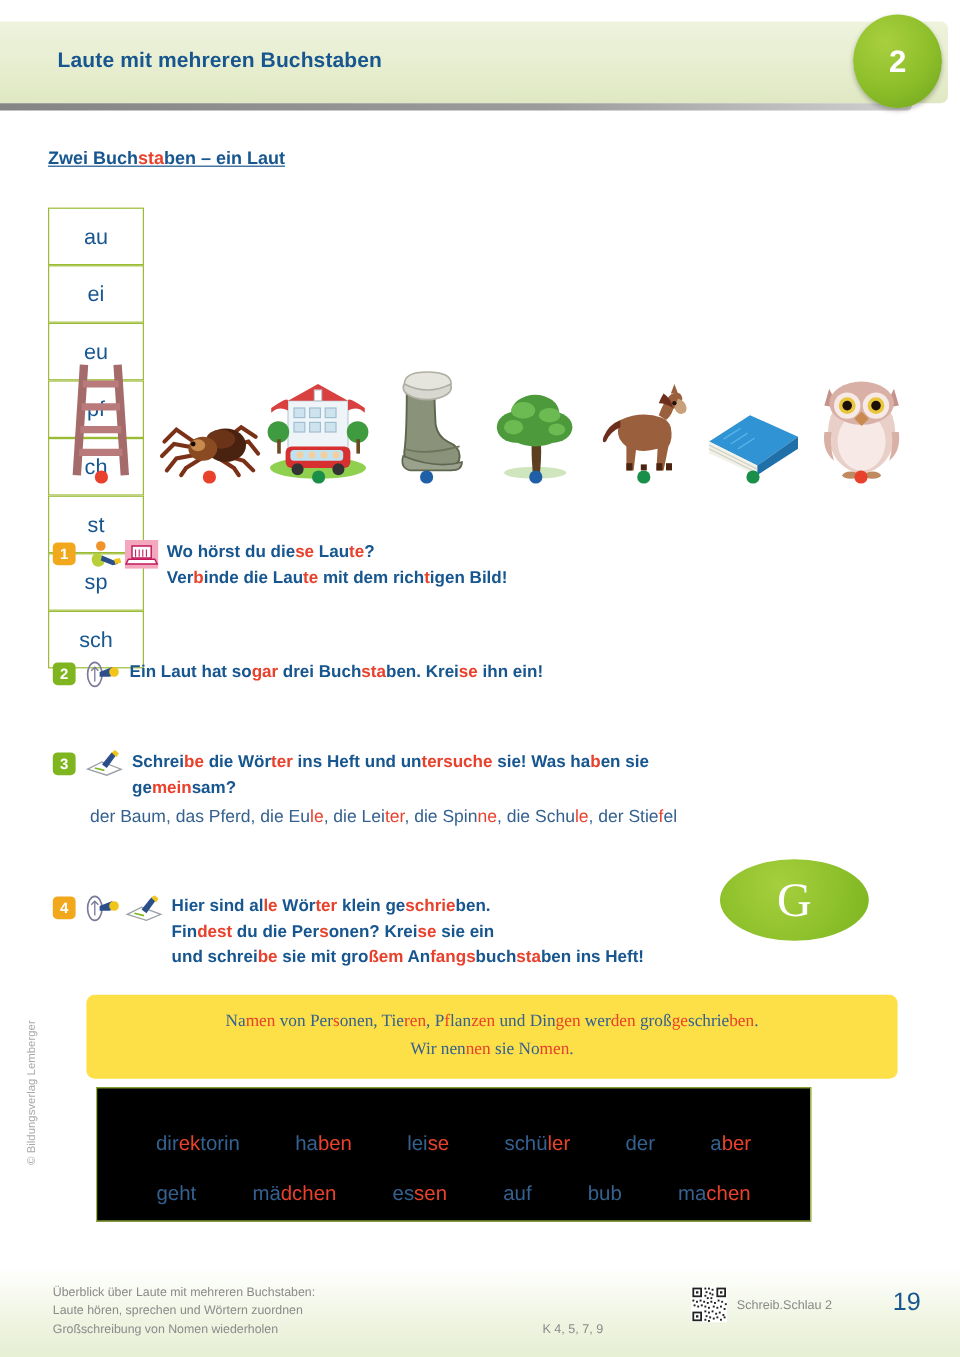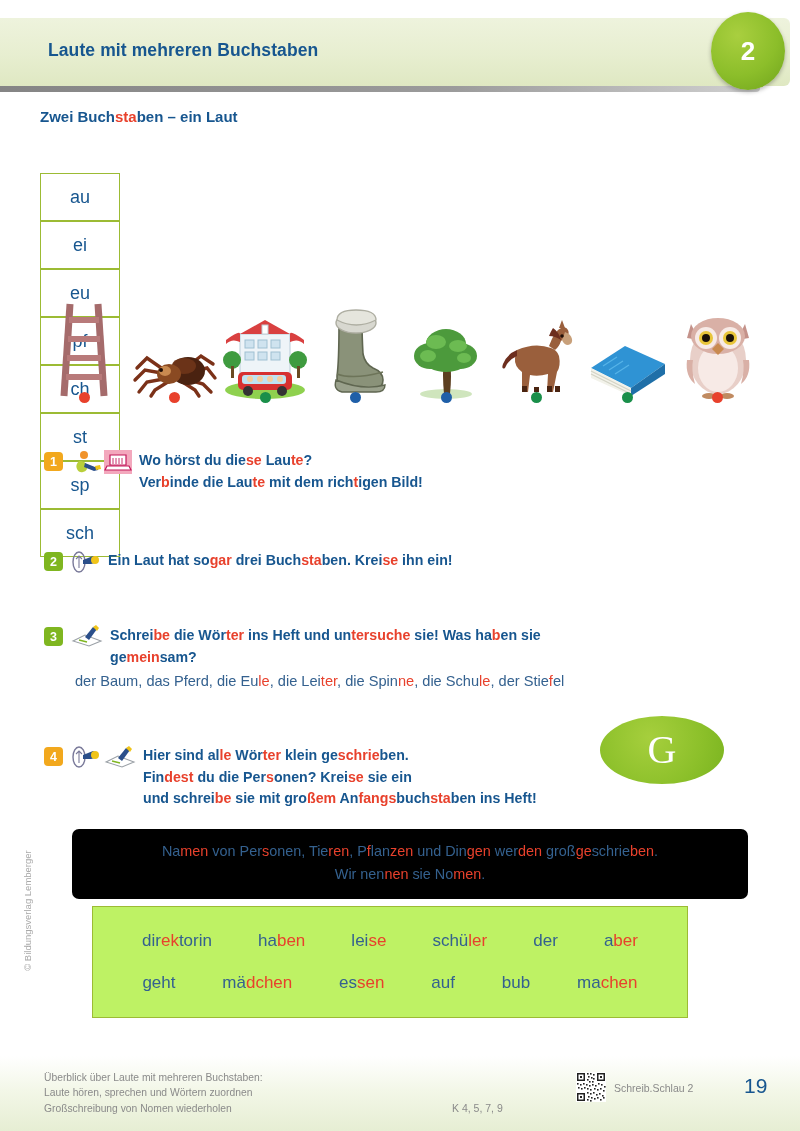--- a/index.html
+++ b/index.html
@@ -30,22 +30,22 @@
     position:absolute;left:711px;top:12px;width:74px;height:78px;
     border-radius:50%;
     background:radial-gradient(circle at 36% 30%,#a9cf3f 0%,#8cbe2a 55%,#6fa31c 100%);
     box-shadow:0 2px 4px rgba(0,0,0,.28);
     display:flex;align-items:center;justify-content:center;
   }
   .chapter-badge span{color:#fff;font-size:26px;font-weight:bold;}
 
   
   .subtitle{
-    position:absolute;left:40px;top:108px;
-    font-size:15px;font-weight:bold;color:#17568f;
+    position:absolute;left:40px;top:124px;
+    font-size:15px;font-weight:bold;color:#17568f;text-decoration:underline;
   }
 
   
   .letters{
     position:absolute;left:40px;top:173px;width:722px;
     display:flex;justify-content:space-between;flex-direction:column;
   }
   .letter-box{
     width:78px;height:46px;border:1.6px solid #9cbb34;background:#fff;
     display:flex;align-items:center;justify-content:center;
@@ -101,23 +101,23 @@
   
   .infobox{
     position:absolute;left:72px;top:829px;width:676px;
     background:#fdeecd;border-radius:7px;padding:11px 14px 13px;
     box-sizing:border-box;text-align:center;
     font-size:14.4px;color:#34618f;line-height:1.6;
   }
 
   
   .wordbox{
-    position:absolute;left:92px;top:906px;width:596px;height:112px;
-    border:1.6px solid #9cbb34;background:#bef264;box-sizing:border-box;
-    padding:24px 26px;
+    position:absolute;left:80px;top:906px;width:596px;height:112px;
+    border:1.6px solid #9cbb34;background:#000000;box-sizing:border-box;
+    padding:36px 26px;
   }
   .wordrow{
     display:flex;justify-content:space-around;align-items:center;
     font-size:17px;color:#34618f;
   }
   .wordrow + .wordrow{margin-top:22px;}
 
   
   .copyright{
     position:absolute;left:-63px;top:905px;width:180px;
@@ -447,21 +447,21 @@
         <div><span class="">Hier sind al</span><span class="r">le</span><span class=""> Wör</span><span class="r">ter</span><span class=""> klein ge</span><span class="r">schrie</span><span class="">ben.</span></div>
         <div><span class="">Fin</span><span class="r">dest</span><span class=""> du die Per</span><span class="r">s</span><span class="">onen? Krei</span><span class="r">se</span><span class=""> sie ein</span></div>
         <div><span class="">und schrei</span><span class="r">be</span><span class=""> sie mit gro</span><span class="r">ßem</span><span class=""> An</span><span class="r">fangs</span><span class="">buch</span><span class="r">sta</span><span class="">ben ins Heft!</span></div>
       </div>
     </div>
 
   <div class="gbubble">
     <span>G</span>
   </div>
 
-  <div class="infobox" id="infobox" style="background: #000000;">
+  <div class="infobox" id="infobox" style="background: #fde047; font-family: Liberation Serif, serif;">
       <div><span class="">Na</span><span class="r">men</span><span class=""> von Per</span><span class="r">s</span><span class="">onen, Tie</span><span class="r">ren</span><span class="">, P</span><span class="r">f</span><span class="">lan</span><span class="r">zen</span><span class=""> und Din</span><span class="r">gen</span><span class=""> wer</span><span class="r">den</span><span class=""> groß</span><span class="r">ge</span><span class="">schrie</span><span class="r">ben</span><span class="">.</span></div>
       <div><span class="">Wir nen</span><span class="r">nen</span><span class=""> sie No</span><span class="r">men</span><span class="">.</span></div>
     </div>
 
   <div class="wordbox" id="wordbox" style="border-color: rgb(156, 187, 52);">
       <div class="wordrow">
         <span><span class="">dir</span><span class="r">ek</span><span class="">torin</span></span>
         <span><span class="">ha</span><span class="r">ben</span></span>
         <span><span class="">lei</span><span class="r">se</span></span>
         <span><span class="">schü</span><span class="r">ler</span></span>

